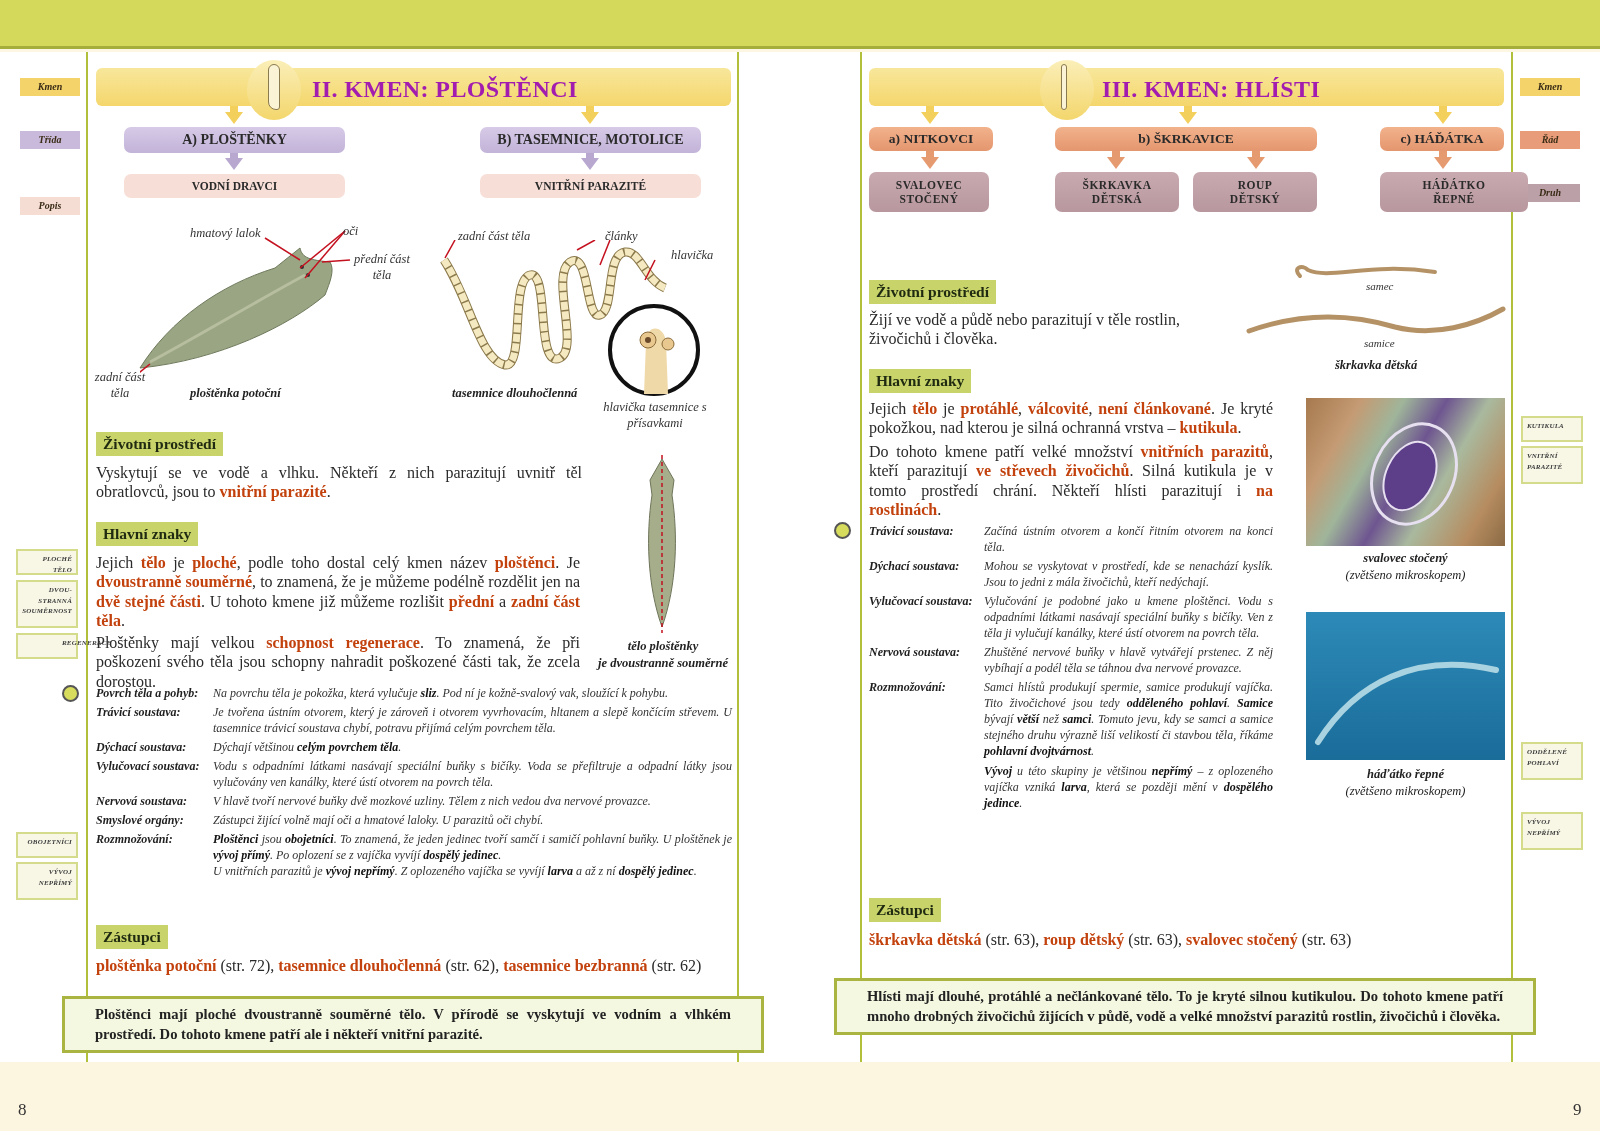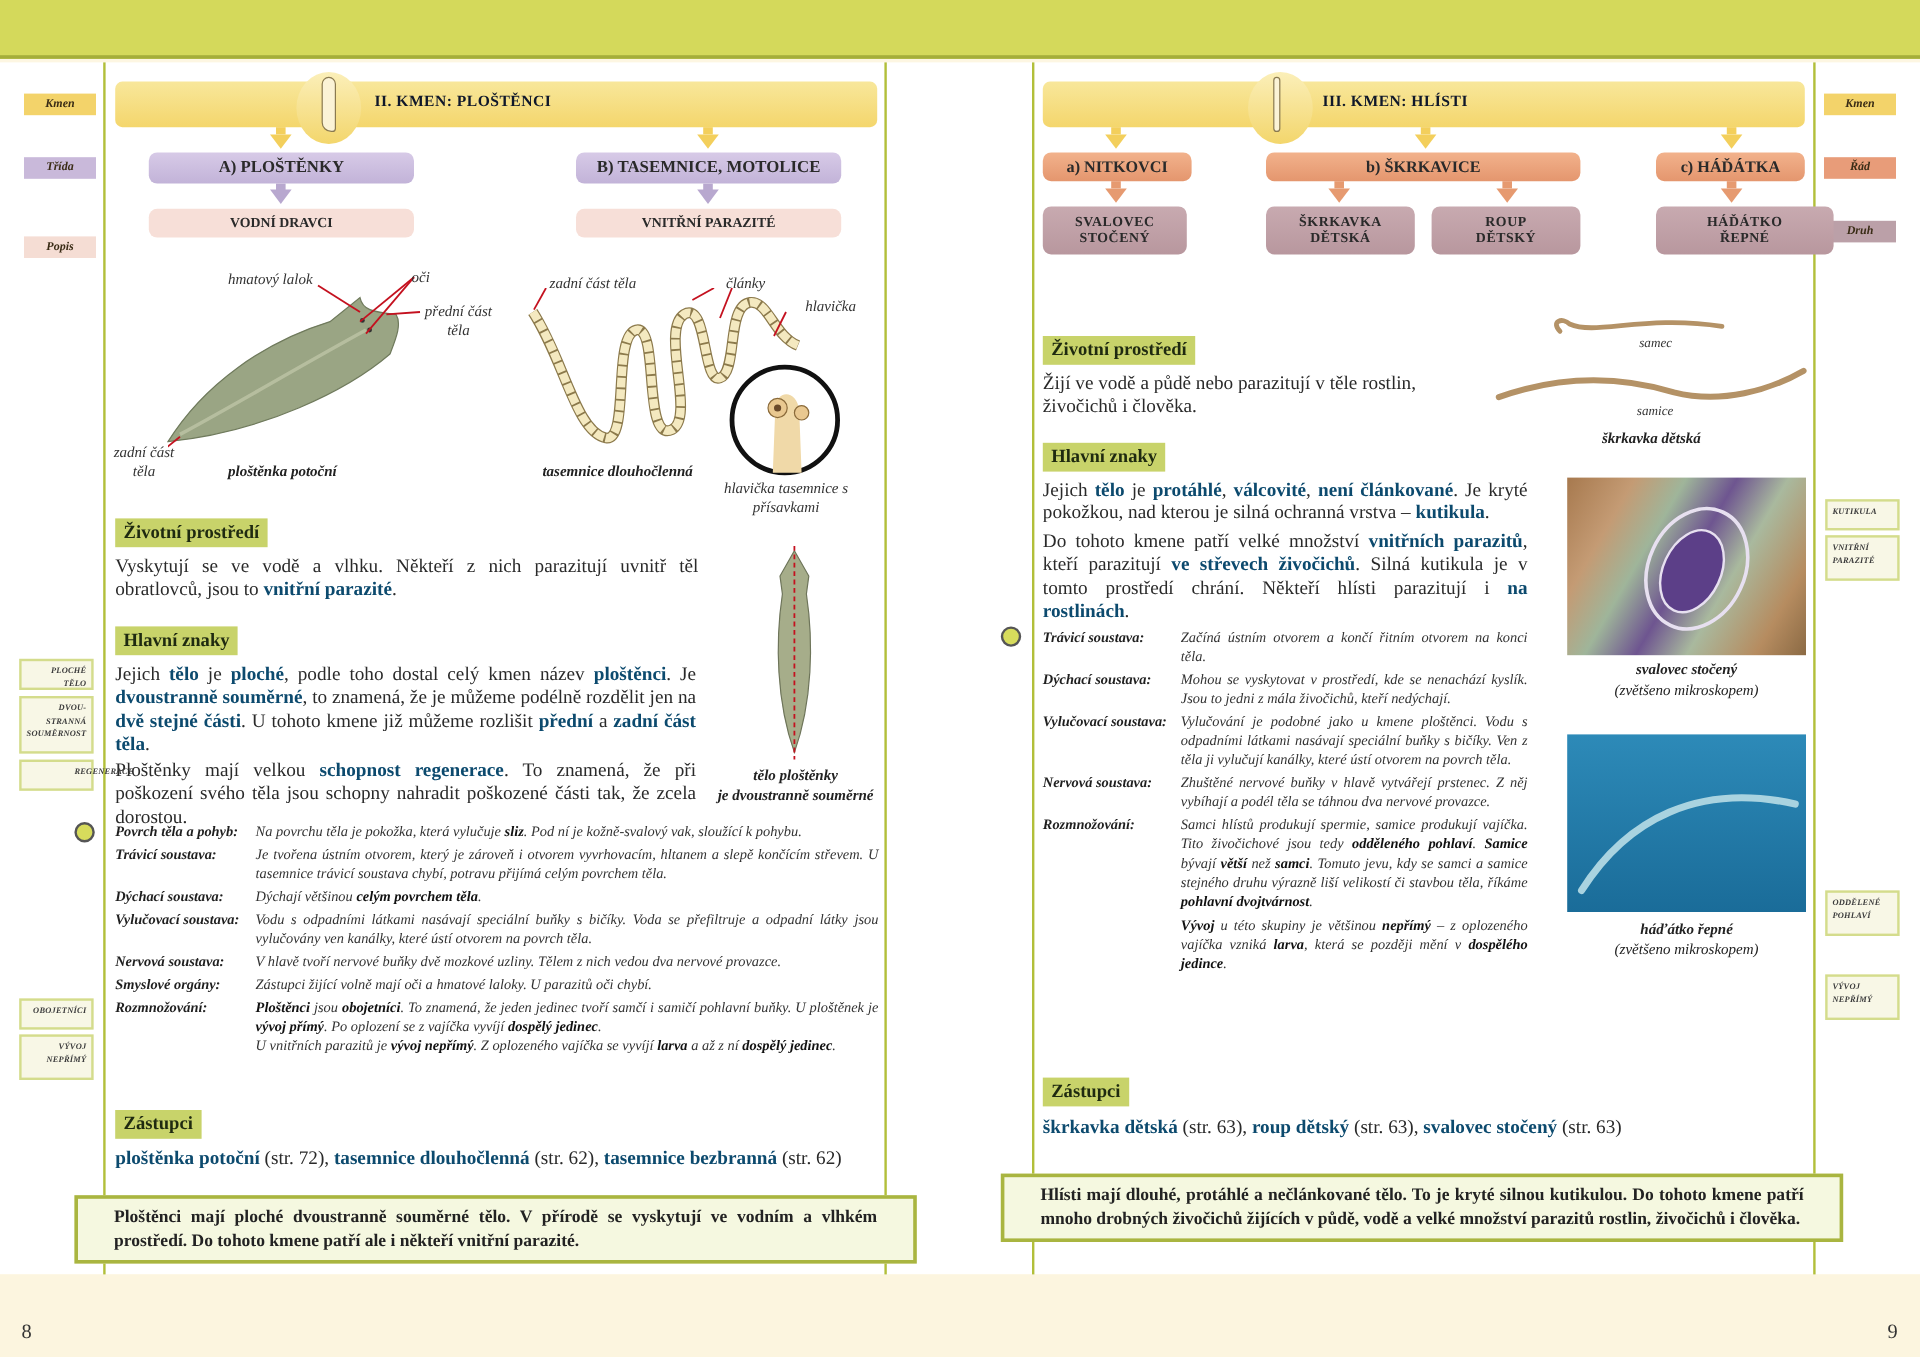--- a/index.html
+++ b/index.html
@@ -23,21 +23,21 @@
 
   .margin-note { position: absolute; background: #f8f7e6; border: 2px solid #d4dc8c; font-size: 7px; font-weight: bold; font-style: italic; color: #3d3d3d; padding: 3px 4px; letter-spacing: 0.2px; line-height: 1.5; }
   .margin-note.left { text-align: right; width: 62px; left: 16px; }
   .margin-note.right { text-align: left; width: 62px; left: 1521px; }
 
   .marker-dot { position: absolute; width: 17px; height: 17px; border-radius: 50%; background: #d7dc5c; border: 2px solid #555; }
 
   
   .kmen-banner { position: absolute; height: 38px; background: linear-gradient(#f8e79b, #f4d66c); border-radius: 6px; }
   .kmen-bubble { position: absolute; width: 54px; height: 60px; border-radius: 50%; background: linear-gradient(#fbefb9, #f3d66c); top: 60px; }
-  .kmen-title { position: absolute; font-size: 13px; font-weight: bold; color: #0f172a; letter-spacing: 0.4px; }
+  .kmen-title { position: absolute; font-size: 24px; font-weight: bold; color: #a21caf; letter-spacing: 0.4px; }
   .worm-glyph { position: absolute; width: 12px; height: 46px; border: 1px solid #8a7a50; border-radius: 6px 6px 3px 8px; background: #fbf3d6; }
 
   .arrow-down { position: absolute; width: 0; height: 0; border-left: 9px solid transparent; border-right: 9px solid transparent; }
   .arrow-down.gold { border-top: 12px solid #f3cf5c; }
   .arrow-down.lav { border-top: 12px solid #b8a8cf; }
   .arrow-down.orange { border-top: 12px solid #e69a70; }
   .arrow-stem { position: absolute; width: 8px; height: 6px; }
   .stem-gold { background: #f3cf5c; }
   .stem-lav { background: #b8a8cf; }
   .stem-orange { background: #e69a70; }
@@ -47,21 +47,21 @@
   .order-box { position: absolute; height: 24px; border-radius: 7px; background: linear-gradient(#f2b28c, #e4966e); font-size: 13.5px; font-weight: bold; color: #2a2a2a; text-align: center; line-height: 24px; }
   .species-box { position: absolute; height: 40px; border-radius: 7px; background: linear-gradient(#c8aab0, #b8979e); font-size: 11.5px; font-weight: bold; color: #2a2a2a; text-align: center; line-height: 14px; padding-top: 6px; letter-spacing: 0.5px; }
 
   
   .fig-label { position: absolute; font-size: 12.5px; font-style: italic; color: #333; line-height: 1.25; text-align: center; }
   .fig-caption { position: absolute; font-size: 12.5px; font-weight: bold; font-style: italic; color: #222; text-align: center; line-height: 1.35; }
   .fig-sub { font-weight: normal; }
 
   .section-heading { position: absolute; background: #c8d36a; font-size: 15.5px; font-weight: bold; color: #1f2a10; padding: 3px 7px; }
   .body-text { position: absolute; font-size: 16px; line-height: 19.3px; color: #2a2a2a; text-align: justify; }
-  .body-text b { font-weight: bold; color: #0c4a6e; }
+  .body-text b { font-weight: bold; color: #c2410c; }
 
   .organ-table { position: absolute; font-size: 12px; font-style: italic; color: #333; }
   .organ-row { display: flex; margin-bottom: 3px; line-height: 16px; }
   .organ-label { font-weight: bold; color: #1f1f1f; flex: 0 0 auto; }
   .organ-value { text-align: justify; }
   .organ-value b { color: #111; }
 
   .summary-box { position: absolute; background: #f5f8e0; border: 3px solid #a9b540; font-size: 14.6px; font-weight: bold; color: #222; padding: 6px 30px; line-height: 19.5px; text-align: justify; }
 
   .illus { position: absolute; }

